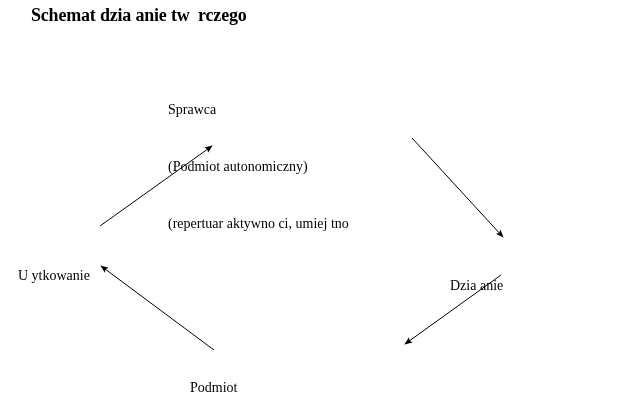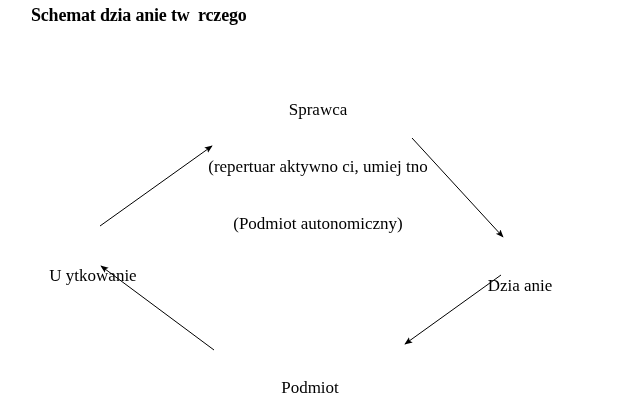--- a/index.html
+++ b/index.html
@@ -23,23 +23,22 @@
     font-family: "Liberation Serif", "DejaVu Serif", serif;
     font-weight: bold;
     font-size: 18px;
     line-height: 17px;
     letter-spacing: -0.2px;
     white-space: pre;
     margin-left: 28px;
   }
   .node {
     position: absolute;
-    font-size: 17px;
+    font-size: 14px;
     line-height: 19px;
-    text-align: center;
     white-space: pre;
   }
   #node-sprawca {
     left: 168px;
     top: 62px;
     width: 300px;
   }
   #node-uzytkowanie {
     left: 18px;
     top: 228px;
@@ -82,22 +81,22 @@
       </marker>
     </defs>
     <line id="arrow-1" x1="100" y1="226" x2="212" y2="146" stroke="#000000" stroke-width="1" marker-end="url(#ah)"></line>
     <line id="arrow-2" x1="412" y1="138" x2="503" y2="237" stroke="#000000" stroke-width="1" marker-end="url(#ah)"></line>
     <line id="arrow-3" x1="501" y1="275" x2="405" y2="344" stroke="#000000" stroke-width="1" marker-end="url(#ah)"></line>
     <line id="arrow-4" x1="214" y1="350" x2="101" y2="266" stroke="#000000" stroke-width="1" marker-end="url(#ah)"></line>
   </svg>
 
   <div class="node" id="node-sprawca">
     <span class="node-line">Sprawca</span>
+    <span class="node-line">(Podmiot autonomiczny)</span>
     <span class="node-line">(repertuar aktywno ci, umiej tno</span>
-    <span class="node-line">(Podmiot autonomiczny)</span>
   </div>
 
   <div class="node" id="node-dzialanie">
     <span class="node-line">Dzia anie</span>
   </div>
 
   <div class="node" id="node-uzytkowanie">
     <span class="node-line">U ytkowanie</span>
   </div>
 

